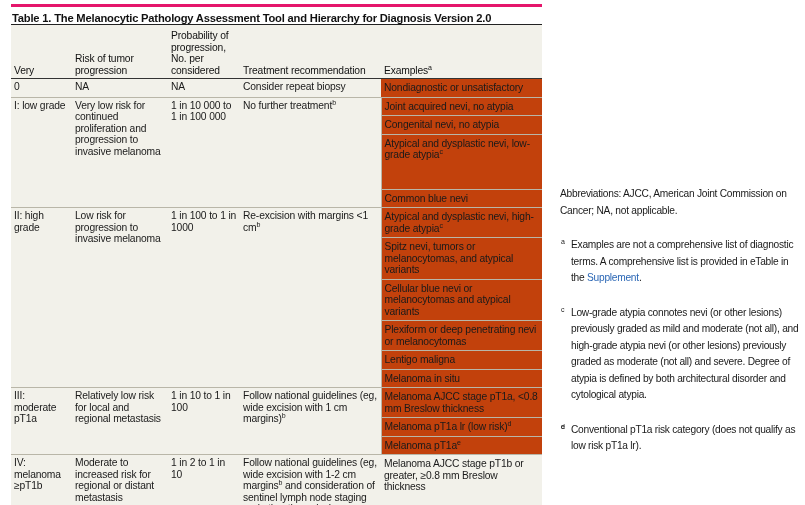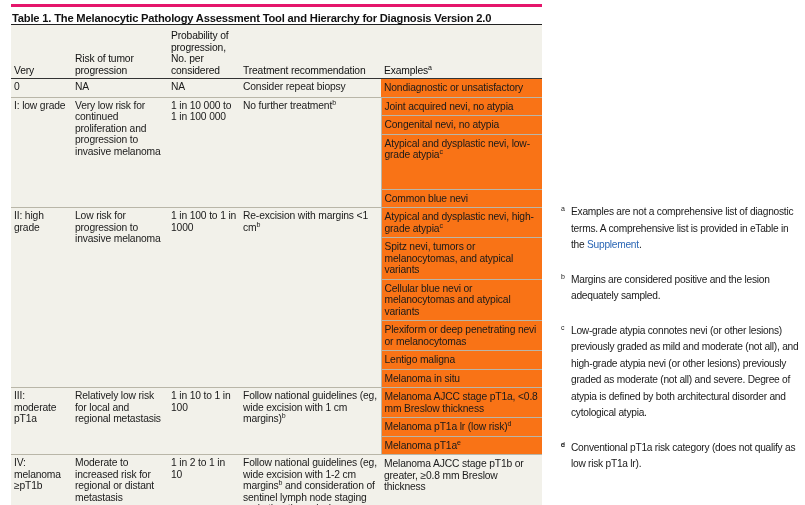--- a/index.html
+++ b/index.html
@@ -8,21 +8,21 @@
   .table-wrap { position: absolute; left: 11px; top: 4px; width: 531px; }
   .topbar { height: 3px; background: #e5166b; }
   .caption { font-size: 11.2px; font-weight: bold; color: #111; padding: 5px 0 0 1px; letter-spacing: -0.2px;
              border-bottom: 1.5px solid #222; }
   table { border-collapse: collapse; width: 531px; background: #f2f1ea; font-size: 10.3px; line-height: 11.5px;
           letter-spacing: -0.15px; table-layout: fixed; border-bottom: 2px solid #333; }
   th, td { text-align: left; vertical-align: top; padding: 2px 3px 2px 3px; font-weight: normal; }
   thead th { vertical-align: bottom; padding-top: 5px; padding-bottom: 2px; border-bottom: 1.3px solid #333; color: #111; }
   tbody tr.grp-first td { border-top: 1px solid #b9b6a8; }
   tbody tr:first-child td { border-top: none; }
-  td.ex { background: #f97316; border-left: 1px solid #b9b6a8; border-top: 1px solid #b9b6a8; padding: 3px 3px 3px 3px; }
+  td.ex { background: #c2410c; border-left: 1px solid #b9b6a8; border-top: 1px solid #b9b6a8; padding: 3px 3px 3px 3px; }
   tr.row0 td.ex { border-left: none; }
   tr.row4 td.ex { background: #f2f1ea; border-left: none; }
   col.c1 { width: 61px; } col.c2 { width: 96px; } col.c3 { width: 72px; } col.c4 { width: 141px; } col.c5 { width: 161px; }
   sup { font-size: 7px; line-height: 0; vertical-align: super; }
   .tall { height: 48px; }
   .notes { position: absolute; left: 560px; top: 186px; width: 240px; font-size: 10.2px; line-height: 16.5px; color: #1a1a1a; letter-spacing: -0.25px; }
   .note { position: relative; padding-left: 11px; margin-top: 18px; }
   .note .mark { position: absolute; left: 1px; top: -3px; font-size: 7px; }
   .abbr { margin-bottom: 2px; }
   .link { color: #2a66b5; }
@@ -114,20 +114,20 @@
           <td rowspan="1">Moderate to increased risk for regional or distant metastasis</td>
           <td rowspan="1">1 in 2 to 1 in 10</td>
           <td rowspan="1"><span>Follow national guidelines (eg, wide excision with 1-2 cm margins</span><sup>b</sup><span> and consideration of sentinel lymph node staging and other therapies)</span></td>
           <td class="ex"><span>Melanoma AJCC stage pT1b or greater, ≥0.8 mm Breslow thickness</span><sup></sup></td>
         </tr>
       </tbody>
   </table>
 </div>
 
 <div class="notes">
+  <div class="abbr">Abbreviations: AJCC, American Joint Commission on Cancer; NA, not applicable.</div>
   <div id="footnotes">
       <div class="note"><span class="mark">a</span><span>Examples are not a comprehensive list of diagnostic terms. A comprehensive list is provided in eTable in the </span><span class="link">Supplement</span><span>.</span></div>
-      <div class="note"><span class="mark">b</span><span>Margins are considered positive and the lesion adequately sampled.</span></div>
       <div class="note"><span class="mark">c</span><span>Low-grade atypia connotes nevi (or other lesions) previously graded as mild and moderate (not all), and high-grade atypia nevi (or other lesions) previously graded as moderate (not all) and severe. Degree of atypia is defined by both architectural disorder and cytological atypia.</span></div>
       <div class="note"><span class="mark">d</span></div>
       <div class="note"><span class="mark">e</span><span>Conventional pT1a risk category (does not qualify as low risk pT1a lr).</span></div>
     </div>
 </div>
 
 </body></html>

